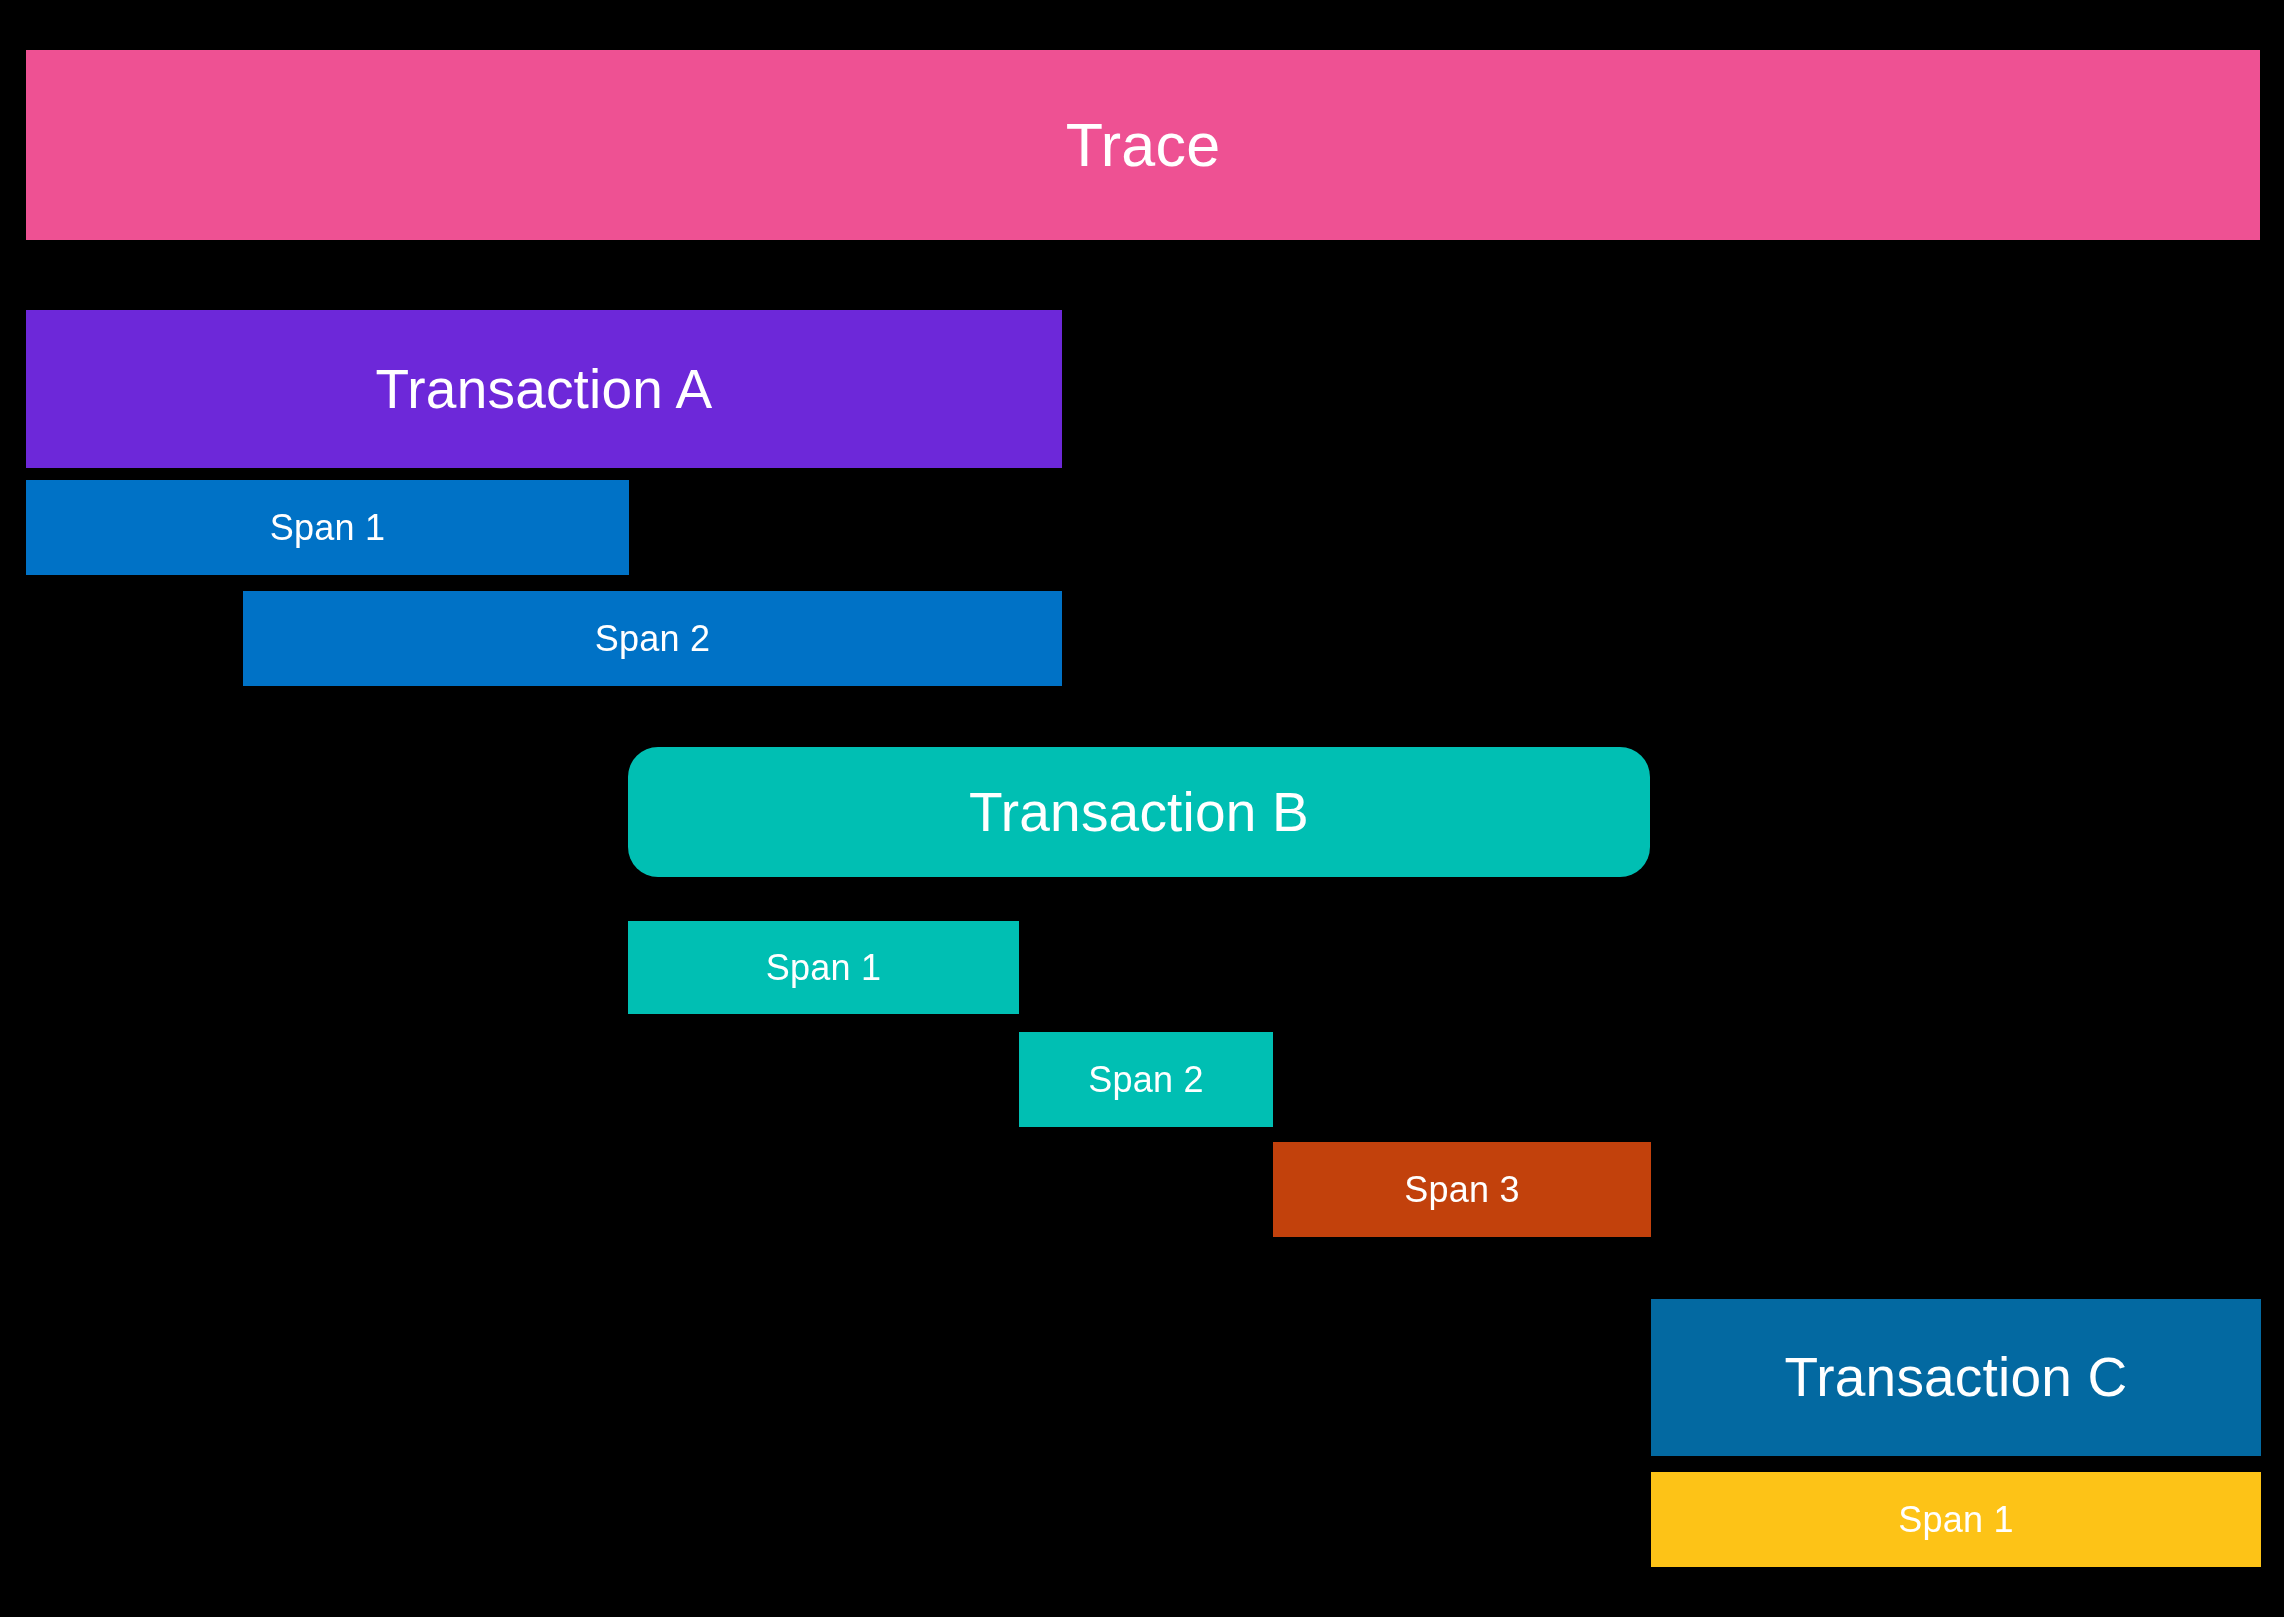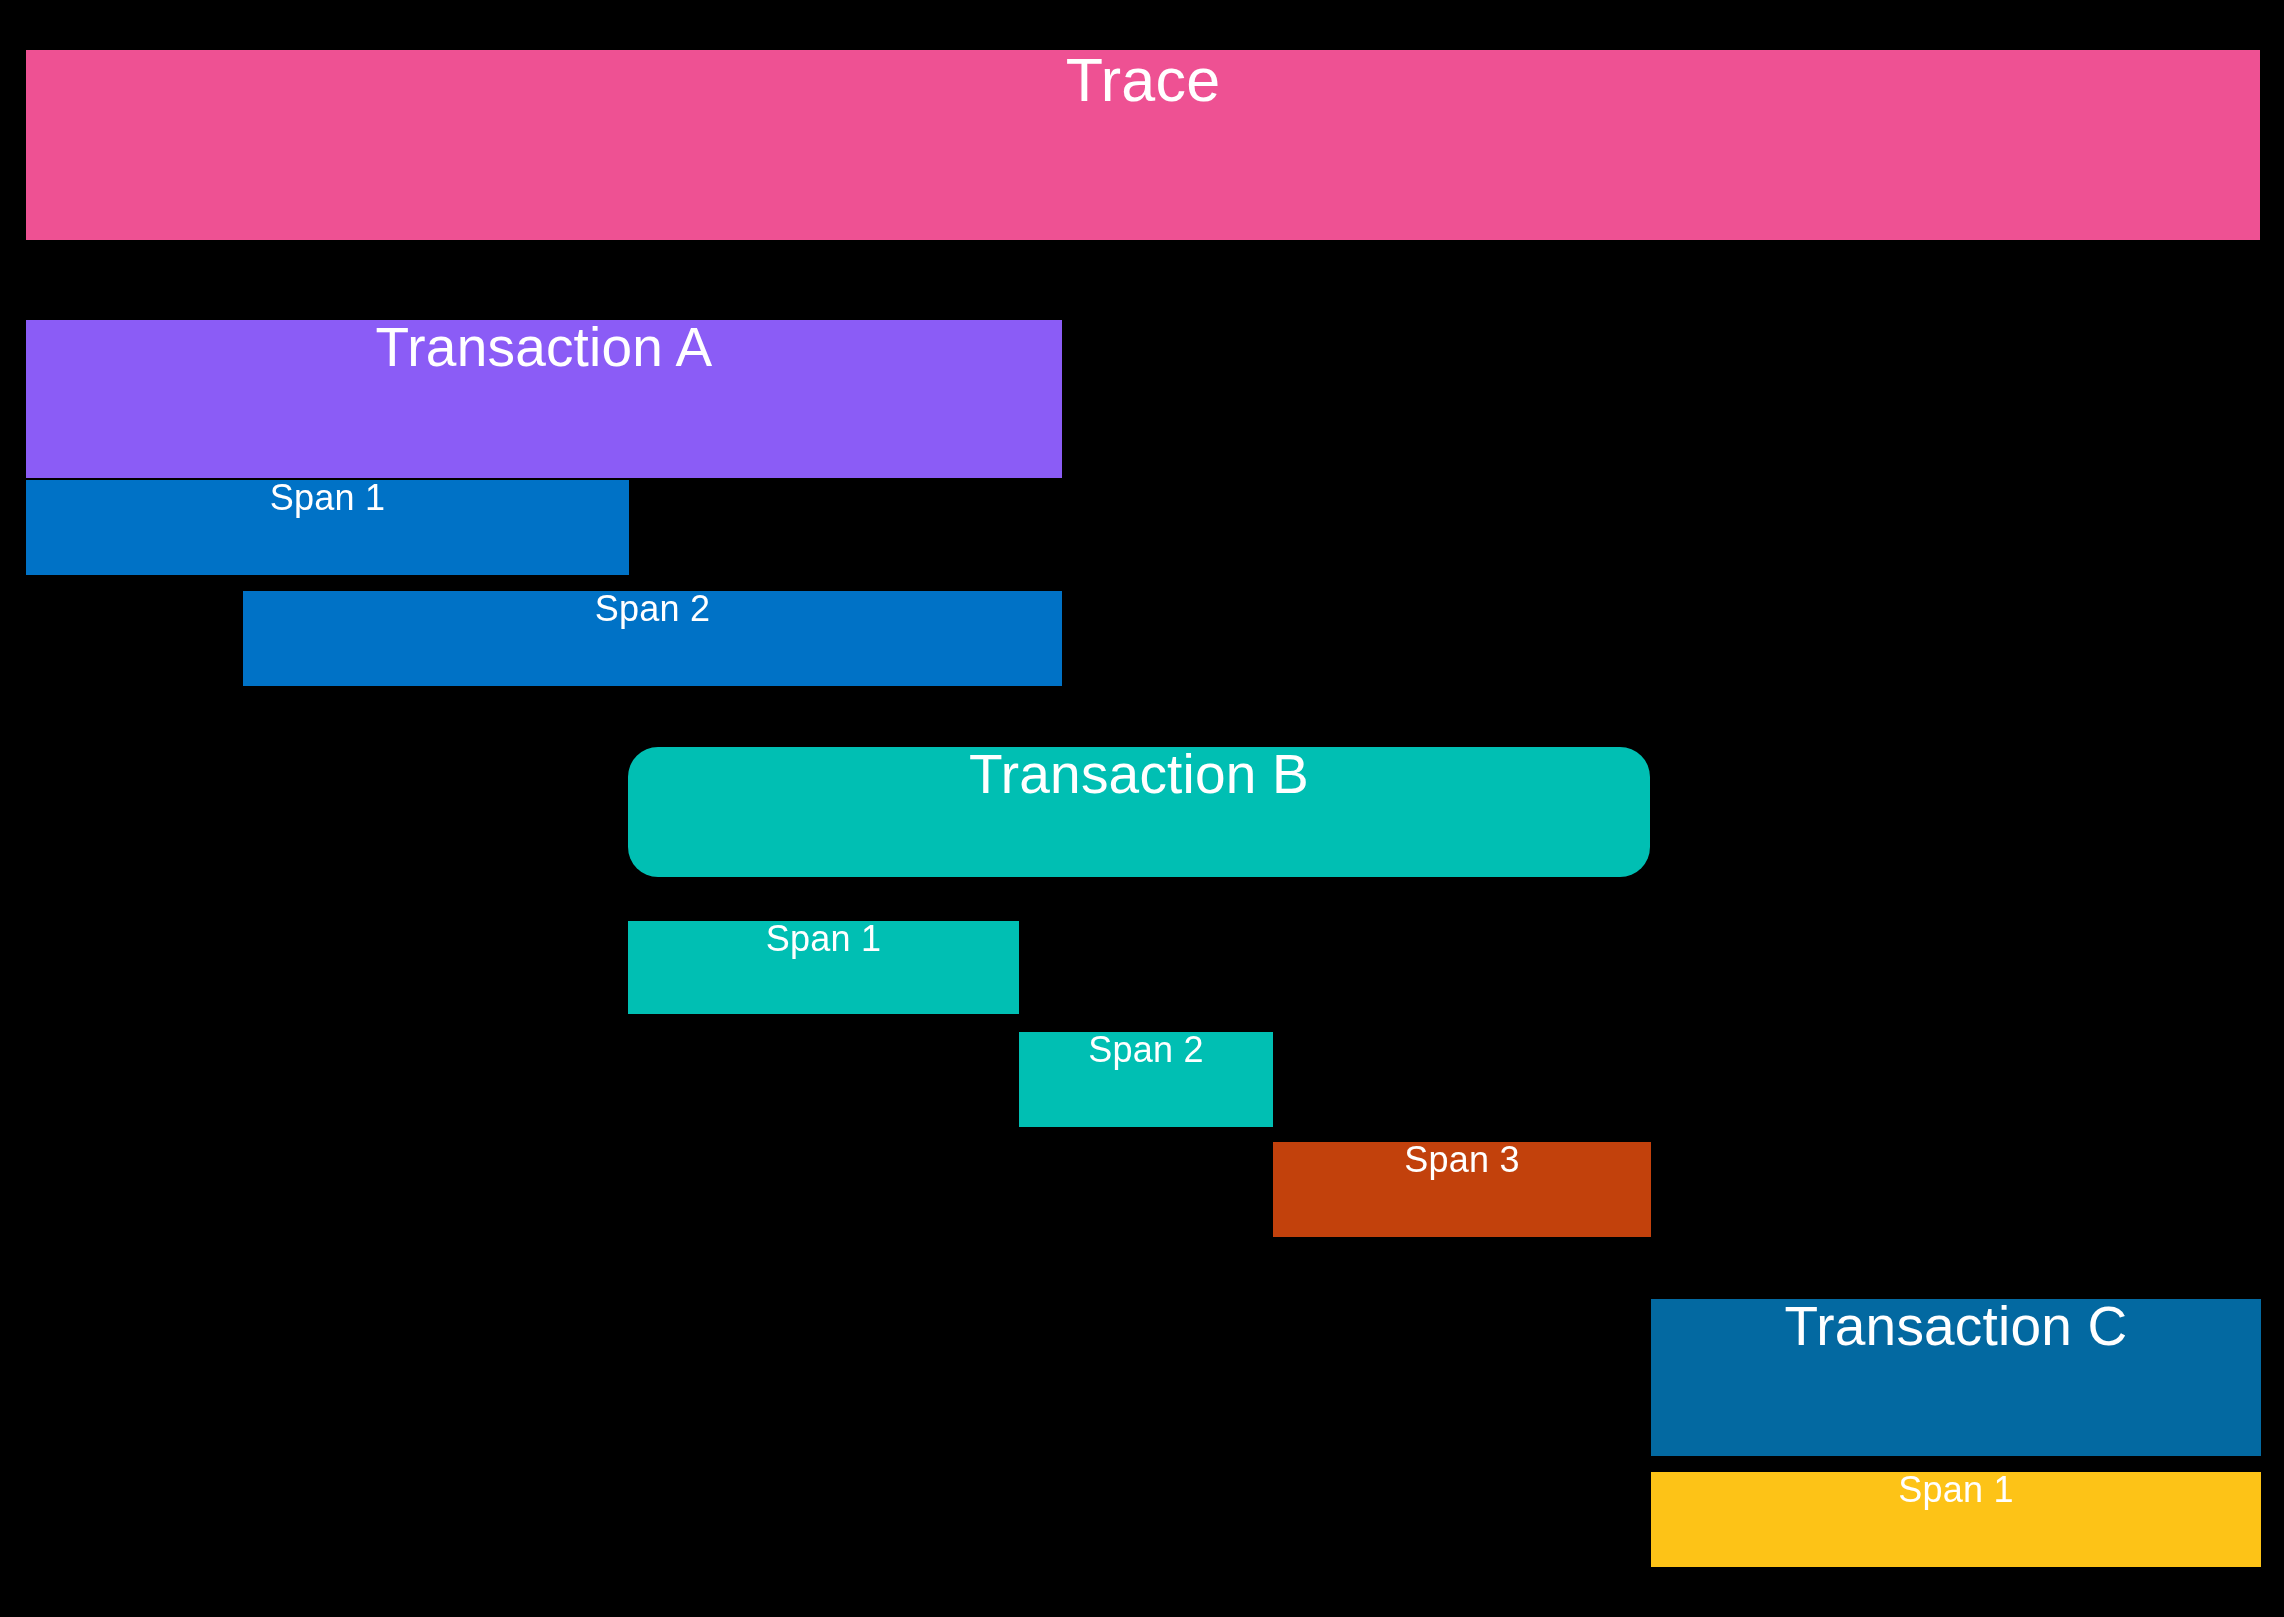--- a/index.html
+++ b/index.html
@@ -15,20 +15,21 @@
   #canvas {
     position: relative;
     width: 2284px;
     height: 1618px;
     background: #000000;
     overflow: hidden;
   }
   .bar {
     position: absolute;
     display: flex;
+    align-items: center;
     justify-content: center;
     box-sizing: border-box;
     color: #ffffff;
     line-height: 1;
     white-space: nowrap;
     user-select: none;
   }
   .bar-label {
     color: #ffffff;
     font-weight: 400;
@@ -38,21 +39,21 @@
   .size-txn     .bar-label { font-size: 55px; }
   .size-span    .bar-label { font-size: 36px; }
 </style>
 </head>
 <body>
 
 <div id="canvas" style="width: 2284px; height: 1618px; background: rgb(0, 0, 0);">
     <div class="bar size-trace" style="left: 26px; top: 50px; width: 2234px; height: 190px; background: rgb(238, 81, 147);">
       <span class="bar-label">Trace</span>
     </div>
-    <div class="bar size-txn" style="left: 26px; top: 320px; width: 1036px; height: 158px; background: #8b5cf6;">
+    <div class="bar size-txn" style="left: 26px; top: 310px; width: 1036px; height: 158px; background: #6d28d9;">
       <span class="bar-label">Transaction A</span>
     </div>
     <div class="bar size-span" style="left: 26px; top: 480px; width: 603px; height: 95px; background: rgb(0, 114, 198);">
       <span class="bar-label">Span 1</span>
     </div>
     <div class="bar size-span" style="left: 243px; top: 591px; width: 819px; height: 95px; background: rgb(0, 114, 198);">
       <span class="bar-label">Span 2</span>
     </div>
     <div class="bar size-txn" style="left: 628px; top: 747px; width: 1022px; height: 130px; background: rgb(0, 191, 179); border-radius: 30px;">
       <span class="bar-label">Transaction B</span>

